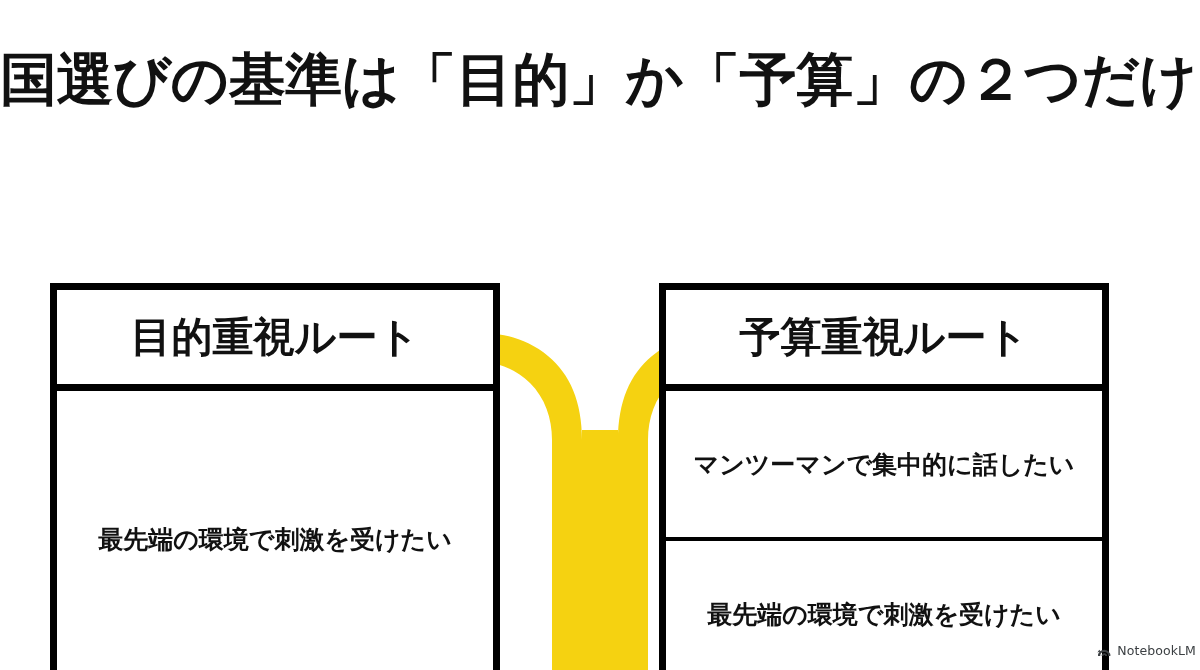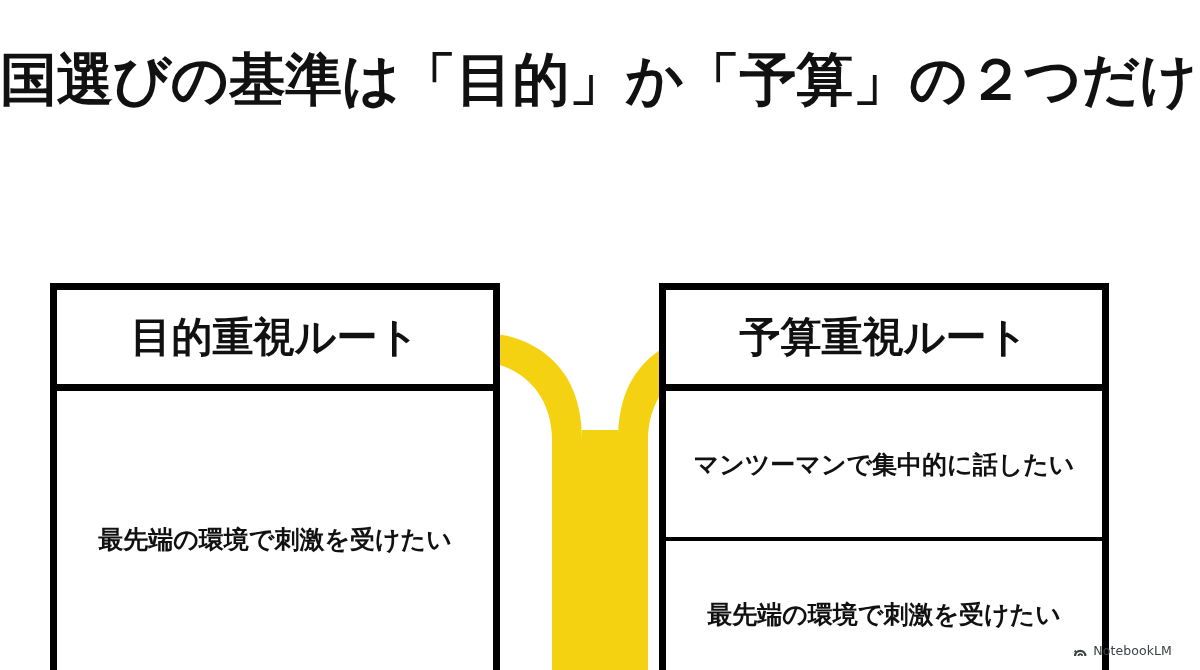--- a/index.html
+++ b/index.html
@@ -82,21 +82,21 @@
     font-size: 25px;
     font-weight: 700;
     color: #111111;
     white-space: nowrap;
   }
   .route-item:last-child { border-bottom: none; }
 
   
   #watermark {
     position: absolute;
-    right: 28px;
+    right: 4px;
     bottom: 12px;
     display: flex;
     align-items: center;
     gap: 5px;
     color: #3c4043;
   }
   #watermark-logo { display: block; }
   #watermark-label {
     font-size: 12.5px;
     font-weight: 500;

